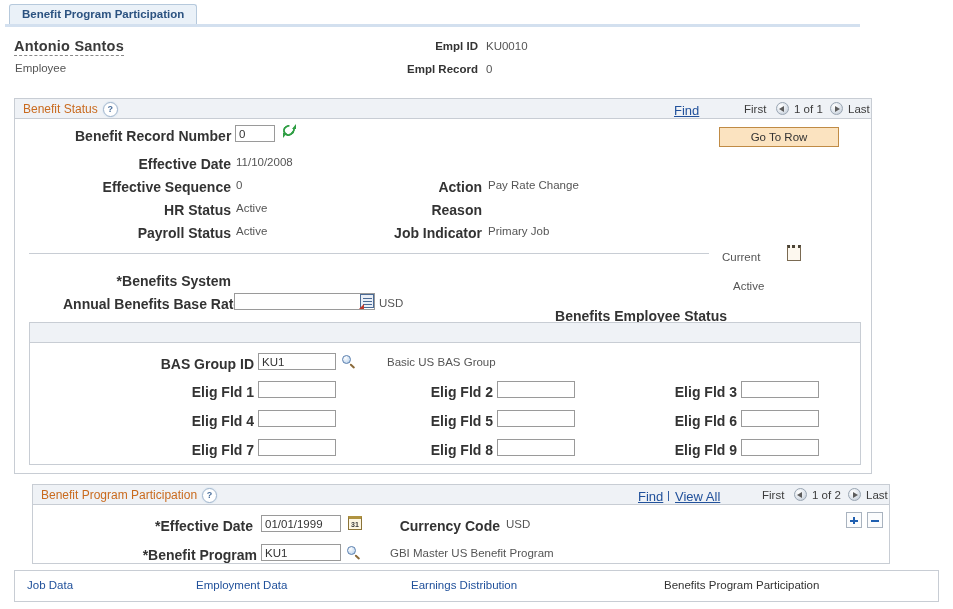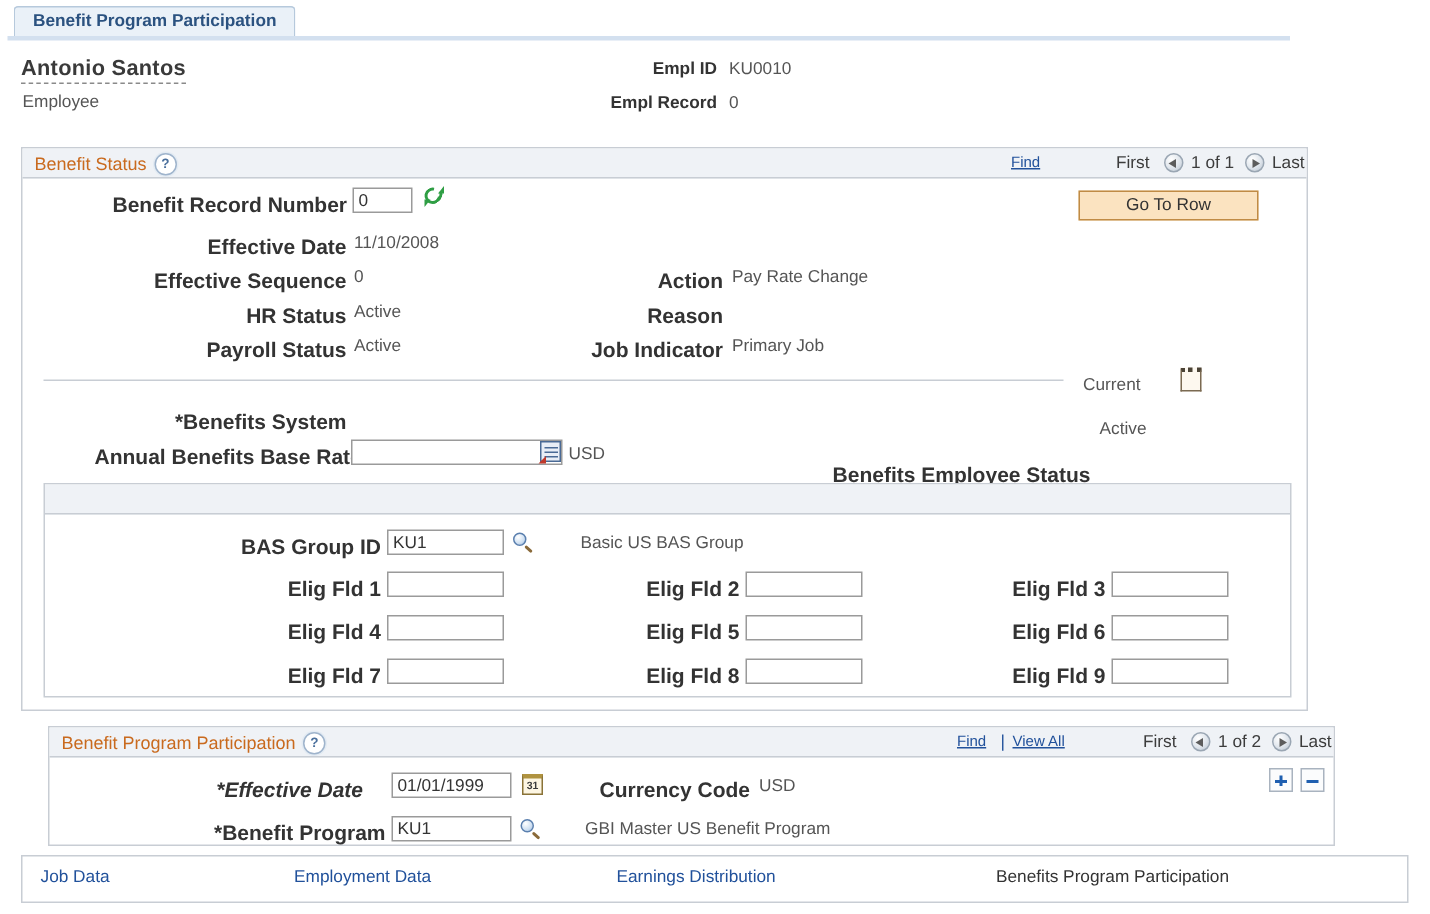--- a/index.html
+++ b/index.html
@@ -168,21 +168,21 @@
     position: absolute;
     left: 3px; top: 5px;
     border-left: 4px solid transparent;
     border-right: 4px solid transparent;
     border-top: 4px solid #2b2b2b;
   }
 
   
   .navlink {
     position: absolute;
-    font-size: 10px;
+    font-size: 13px;
     color: #21519b;
     white-space: nowrap;
   }
   .navtext {
     position: absolute;
     font-size: 11.5px;
     color: #3c3c3c;
     white-space: nowrap;
   }
   .navbtn {
@@ -491,21 +491,21 @@
     <span class="navtext" style="left:833px; top:4px;">Last</span>
 
     <span class="rowbtn" style="left:813px; top:27px;">
       <span class="h"></span>
         <span class="v"></span>
     </span>
     <span class="rowbtn" style="left:834px; top:27px;">
       <span class="h"></span>
     </span>
 
-    <div class="lbl" style="left:65px; top:33px; width:144px;font-style:italic;">*Effective Date</div>
+    <div class="lbl" style="left:76px; top:33px; width:144px;">*Effective Date</div>
     <input class="txt" style="left: 228px; top: 30px; width: 80px;" value="01/01/1999">
     <span class="cal" style="left:315px; top:31px;">31</span>
 
     <div class="lbl" style="left:330px; top:33px; width:137px;">Currency Code</div>
     <div class="val" style="left:473px; top:33px;">USD</div>
 
     <div class="lbl" style="left:80px; top:62px; width:144px;">*Benefit Program</div>
     <input class="txt" style="left: 228px; top: 59px; width: 80px;" value="KU1">
     <span class="mag" style="left:314px; top:61px;">
       <span class="ring"></span>

